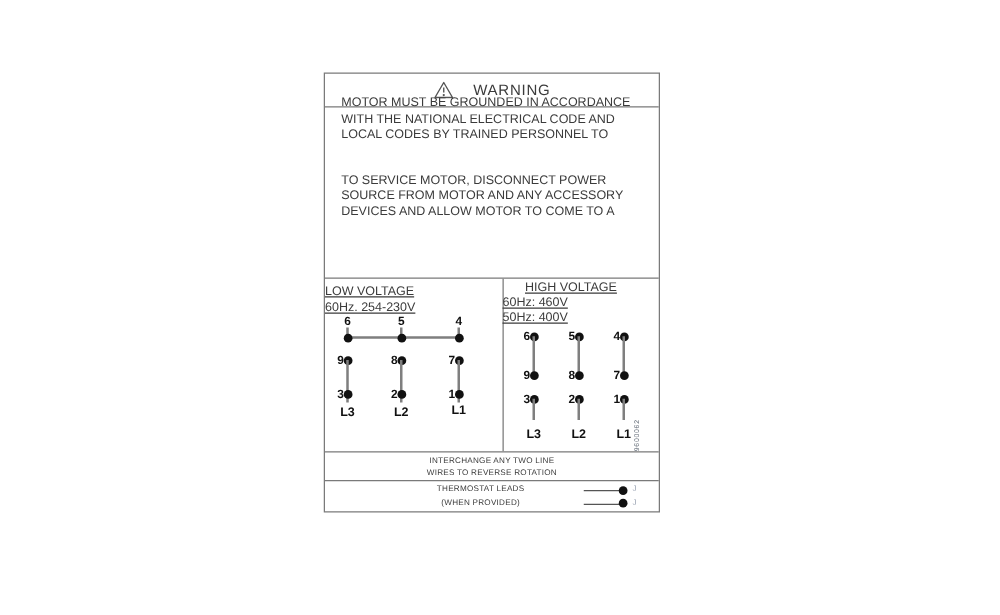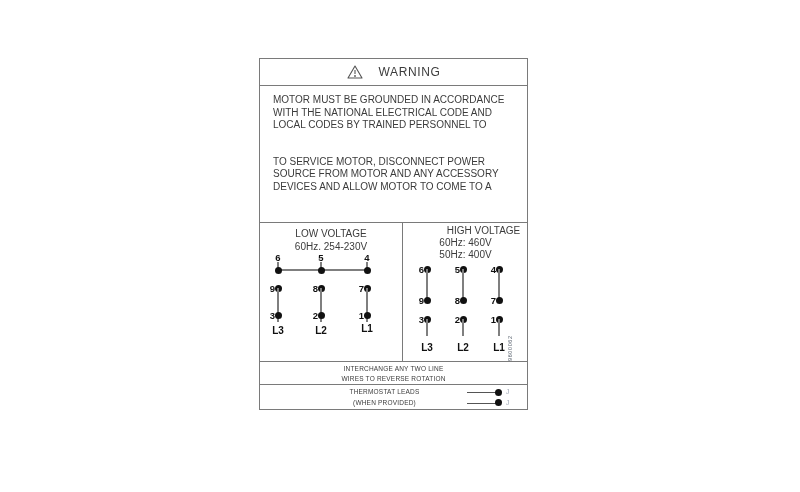--- a/index.html
+++ b/index.html
@@ -11,30 +11,30 @@
     border: 1px solid #7a7a7a; background: #fff;
   }
 
   
   .hdr { position: absolute; top: 0; left: 0; right: 0; height: 27px;
     border-bottom: 1px solid #7a7a7a; display: flex; align-items: center;
     justify-content: center; gap: 16px; }
   .hdr-title { font-size: 12px; letter-spacing: 0.6px; color: #3b3b3b; }
 
   
-  .body-text { position: absolute; top: 35px; left: 13px; width: 240px; }
+  .body-text { position: absolute; top: 18px; left: 13px; width: 240px; }
   .para { margin-bottom: 24px; }
   .para div { font-size: 10px; line-height: 12.5px; color: #3b3b3b; white-space: nowrap; }
 
   
   .diagrams { position: absolute; top: 163px; left: 0; right: 0; height: 139px;
     border-top: 1px solid #7a7a7a; }
   .divider { position: absolute; left: 142px; top: 0; bottom: 0; width: 1px; background: #7a7a7a; }
 
-  .dia-title { position: absolute; text-align: center; font-size: 10px; color: #3b3b3b; white-space: nowrap; }
+  .dia-title { position: absolute; font-size: 10px; color: #3b3b3b; white-space: nowrap; text-decoration: underline; }
 
   .dot { position: absolute; width: 7px; height: 7px; border-radius: 50%; background: #111; }
   .wire { position: absolute; background: #7f7f7f; }
   .num { position: absolute; width: 14px; text-align: center; font-size: 9.5px;
     font-weight: bold; color: #111; }
   .numL { position: absolute; width: 12px; text-align: right; font-size: 9.5px;
     font-weight: bold; color: #111; }
   .lline { position: absolute; width: 24px; text-align: center; font-size: 10px;
     font-weight: bold; color: #111; }
 

